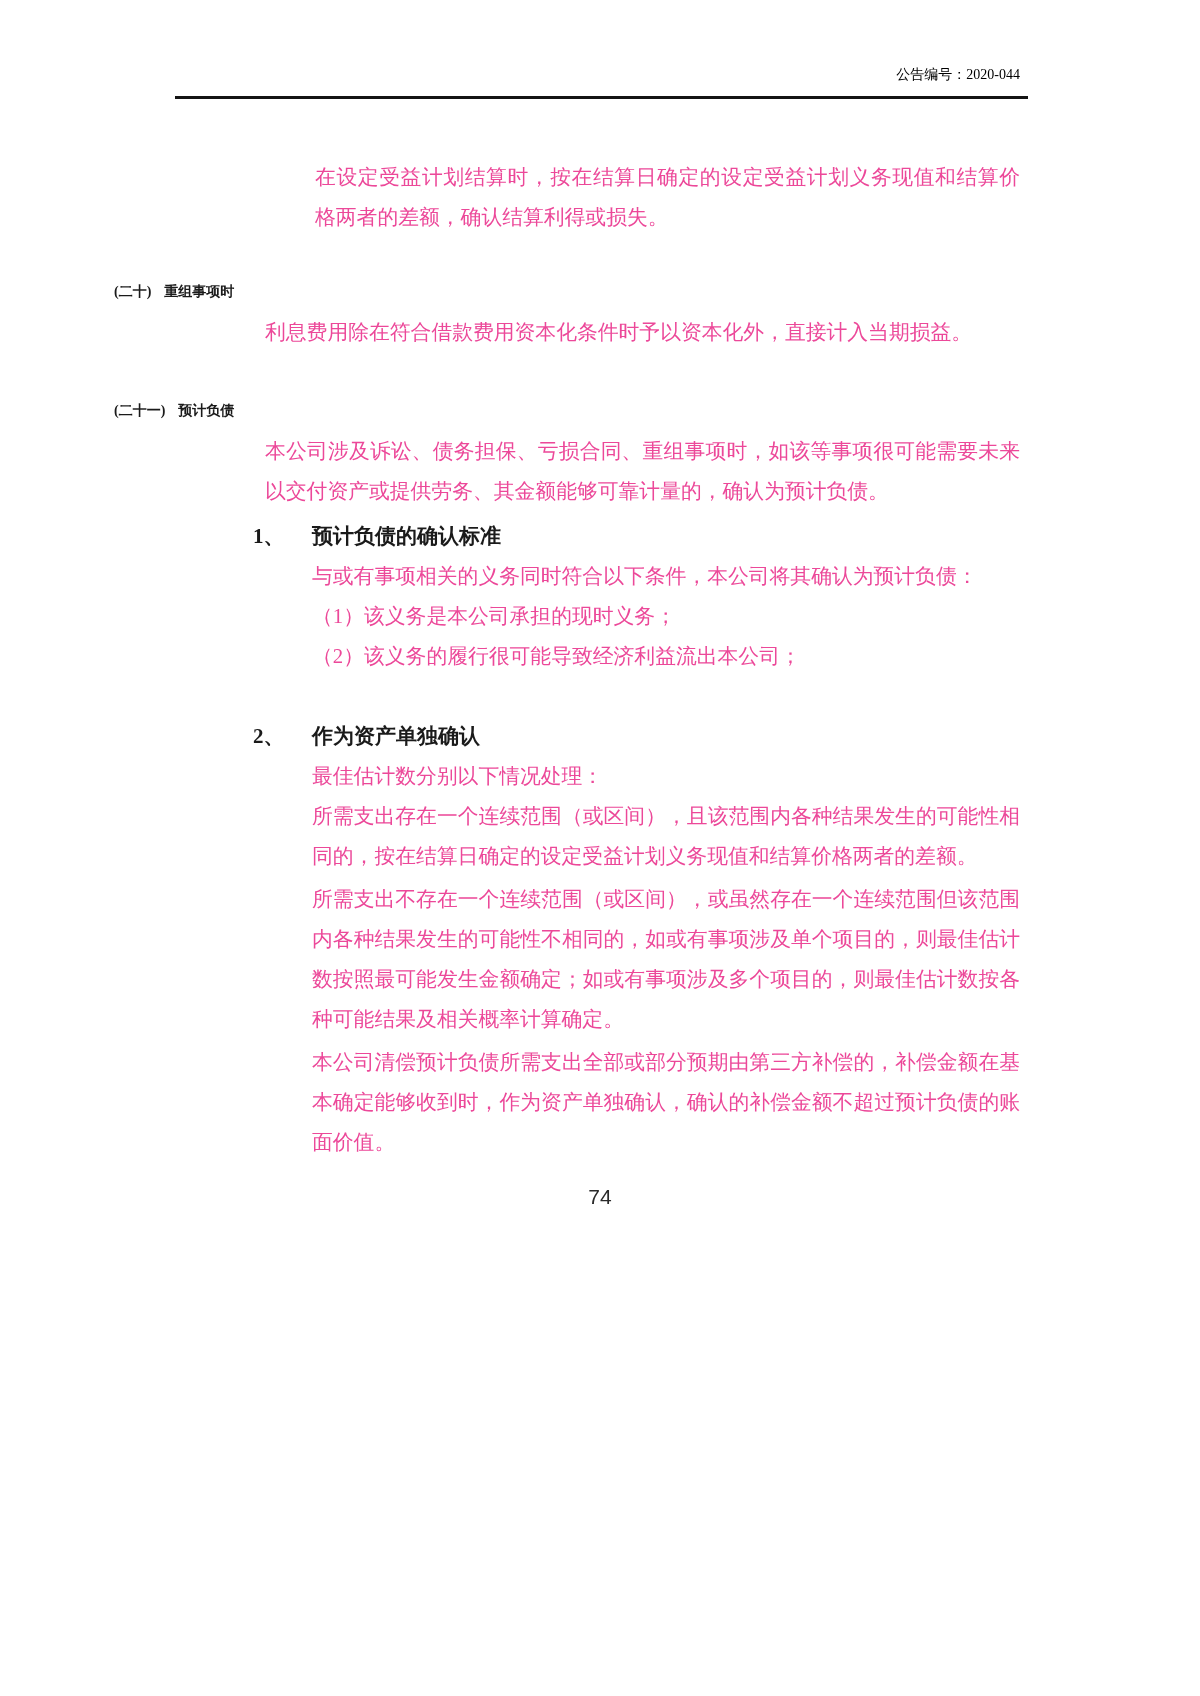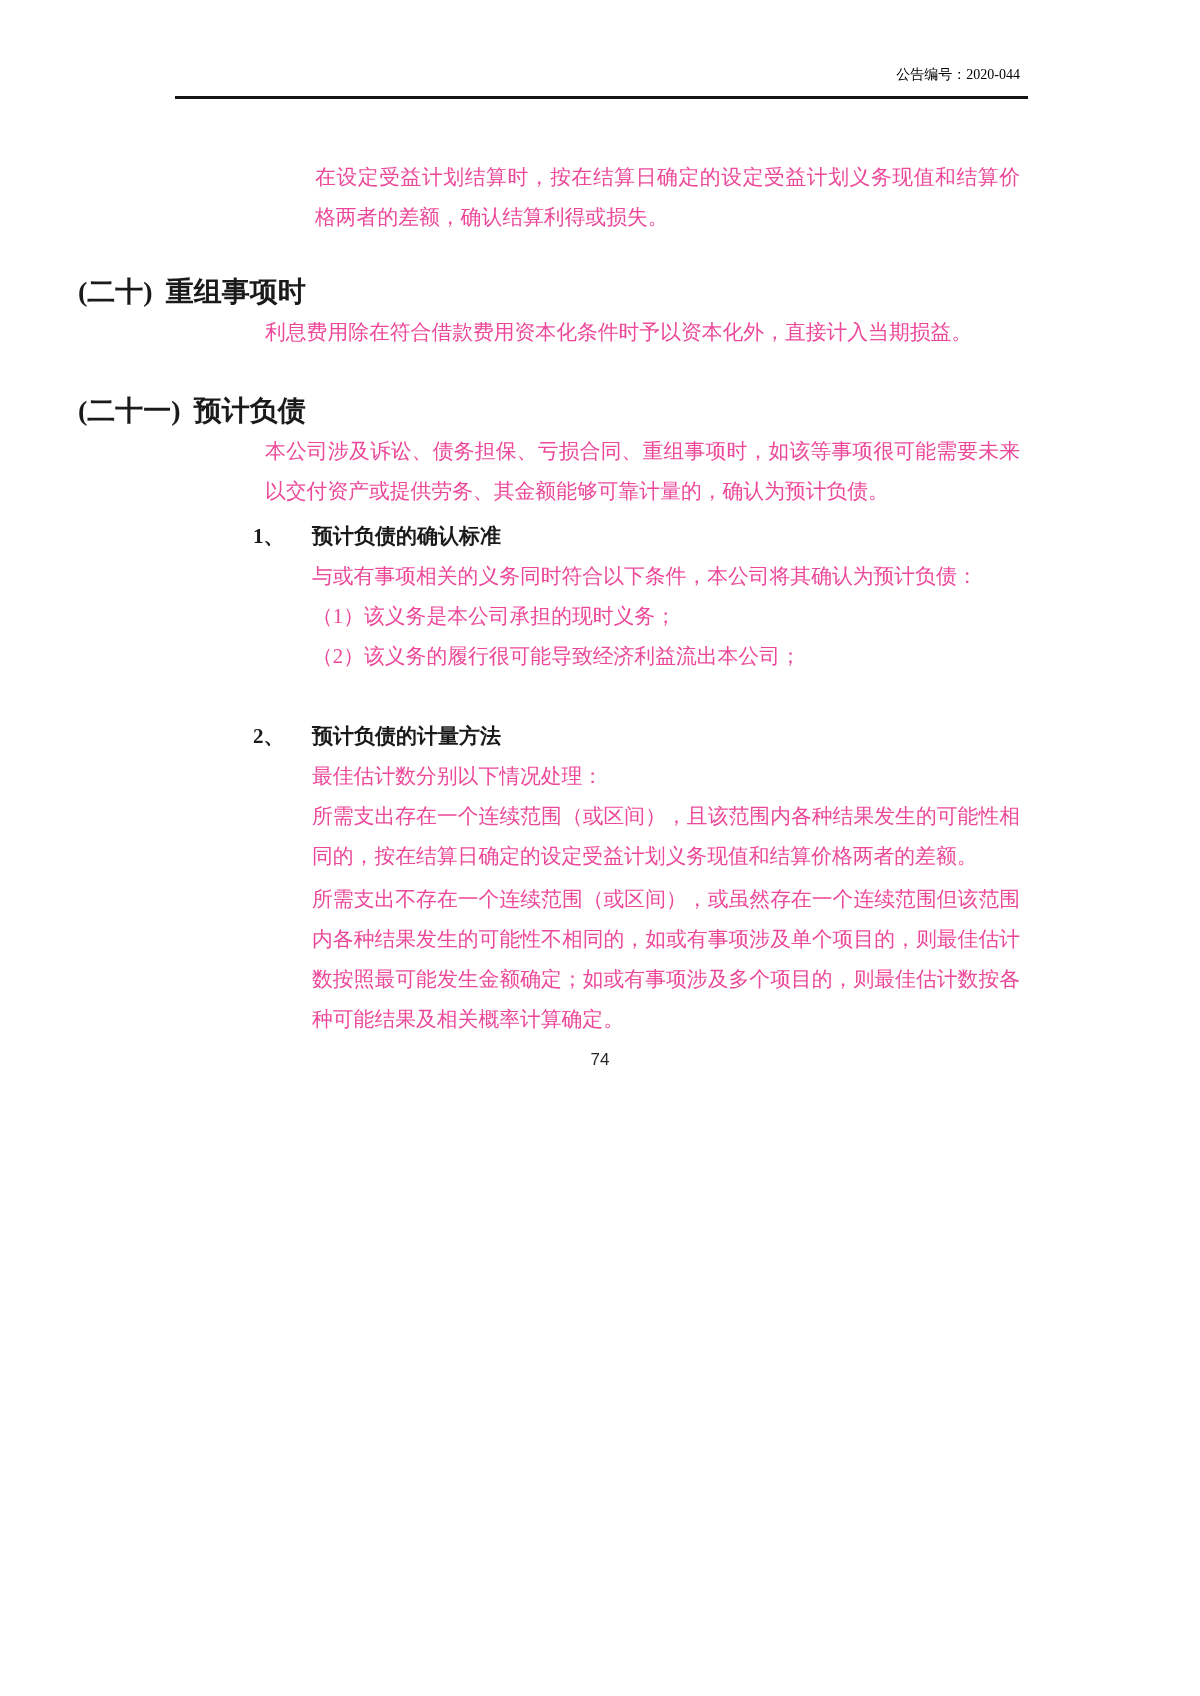--- a/index.html
+++ b/index.html
@@ -36,22 +36,22 @@
     text-align-last: left;
     color: #ec4899;
   }
   
   .lvl2 { margin-left: 312px; width: 708px; }
   .lvl2-first { margin-left: 315px; width: 705px; }
   
   .lvl1 { margin-left: 265px; width: 755px; }
 
   .section-heading {
-    margin-left: 78px;
-    font-size: 28px;
+    margin-left: 114px;
+    font-size: 14px;
     line-height: 40px;
     font-weight: bold;
     color: #1a1a1a;
     display: flex;
     align-items: flex-end;
   }
   .section-heading .num { flex: 0 0 auto; }
   .section-heading .title { margin-left: 13px; }
 
   .sub-heading {
@@ -68,24 +68,24 @@
   .mt-h20     { margin-top: 35px; }
   .mt-s20p1   { margin-top: 3px; }
   .mt-h21     { margin-top: 39px; }
   .mt-sub1    { margin-top: 5px; }
   .mt-sub2    { margin-top: 40px; }
   .mt-p4      { margin-top: 3px; }
   .mt-p5      { margin-top: 3px; }
   .mt-h22     { margin-top: 38px; }
 
   .page-number {
-    margin-top: 8px;
+    margin-top: 22px;
     text-align: center;
     font-family: "Liberation Sans", "DejaVu Sans", sans-serif;
-    font-size: 17px;
+    font-size: 21px;
     line-height: 26px;
     color: #2a2a2a;
   }
 </style>
 </head>
 <body>
 
 <div class="page">
 
   <div class="doc-header">公告编号：2020-044</div>
@@ -116,27 +116,28 @@
 
   <div class="para lvl2">与或有事项相关的义务同时符合以下条件，本公司将其确认为预计负债：</div>
 
   <div class="para lvl2">（1）该义务是本公司承担的现时义务；</div>
 
   <div class="para lvl2">（2）该义务的履行很可能导致经济利益流出本公司；</div>
 
 
   <div class="sub-heading mt-sub2">
     <span class="num">2、</span>
-    <span class="title">预计负债的计量方法</span>
+    <span class="title">作为资产单独确认</span>
   </div>
 
 
   <div class="para lvl2">最佳估计数分别以下情况处理：</div>
 
   <div class="para lvl2">所需支出存在一个连续范围（或区间），且该范围内各种结果发生的可能性相同的，按在结算日确定的设定受益计划义务现值和结算价格两者的差额。</div>
 
   <div class="para lvl2 mt-p4">所需支出不存在一个连续范围（或区间），或虽然存在一个连续范围但该范围内各种结果发生的可能性不相同的，如或有事项涉及单个项目的，则最佳估计数按照最可能发生金额确定；如或有事项涉及多个项目的，则最佳估计数按各种可能结果及相关概率计算确定。</div>
 
+  <div class="para lvl2 mt-p5">本公司清偿预计负债所需支出全部或部分预期由第三方补偿的，补偿金额在基本确定能够收到时，作为资产单独确认，确认的补偿金额不超过预计负债的账面价值。</div>
 
 
   <div class="page-number">74</div>
 
 </div>
 
 </body></html>

